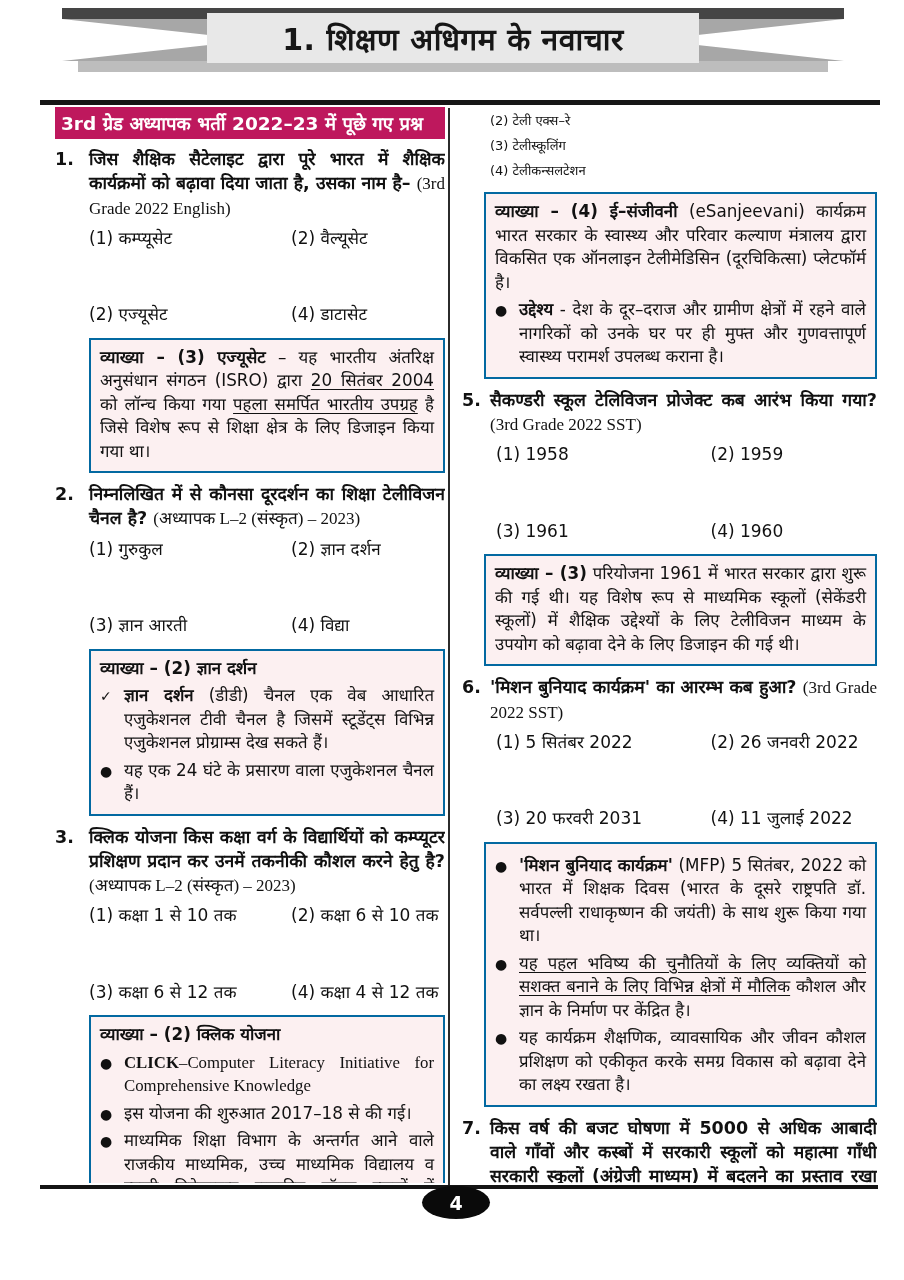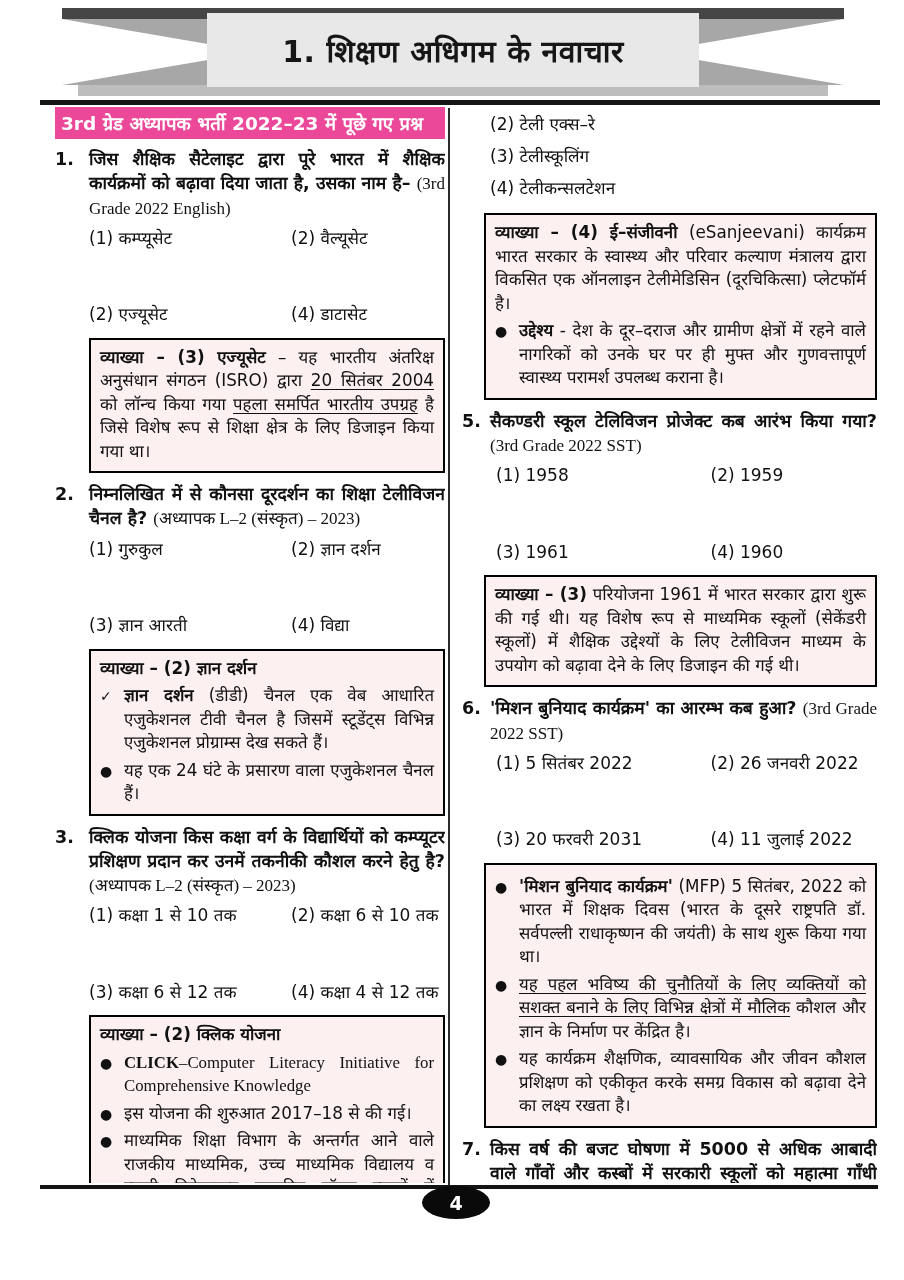--- a/index.html
+++ b/index.html
@@ -2,54 +2,54 @@
 <html><head>
 <meta charset="utf-8">
 <style>
   html,body{margin:0;padding:0;}
   body{
     width:904px;height:1280px;position:relative;background:#ffffff;
     font-family:"DejaVu Sans",sans-serif;color:#111;
     -webkit-font-smoothing:antialiased;overflow:hidden;
   }
   
-  .banner{position:absolute;left:62px;top:8px;width:782px;height:88px;}
+  .banner{position:absolute;left:62px;top:8px;width:782px;height:64px;}
   .banner-topbar{position:absolute;top:0;left:0;right:0;height:11px;background:#454545;}
   .banner-bottombar{position:absolute;bottom:0;left:2%;right:2%;height:11px;background:#bdbdbd;}
   .tail{position:absolute;top:11px;bottom:11px;background:#a7a7a7;}
   .tail-left{left:0;width:30%;clip-path:polygon(0 0,100% 0,100% 100%,0 100%,82% 50%);}
   .tail-right{right:0;width:30%;clip-path:polygon(0 0,100% 0,18% 50%,100% 100%,0 100%);}
   .banner-plate{
     position:absolute;left:18.5%;right:18.5%;top:5px;bottom:9px;background:#e8e8e8;
     display:flex;align-items:center;justify-content:center;z-index:2;
   }
   .banner-title{font-size:30px;font-weight:bold;color:#161616;letter-spacing:.5px;}
   .rule-top{position:absolute;left:40px;right:24px;top:100px;height:5px;background:#161616;}
   
   .divider{position:absolute;left:448px;top:108px;width:2px;height:1077px;background:#2b2b2b;}
   .col{position:absolute;top:107px;overflow:hidden;}
   .col-left{left:55px;width:390px;height:1076px;}
   .col-right{left:462px;width:415px;height:1076px;}
   .sec-header{
-    background:#ec4899;color:#fff;font-weight:bold;font-size:18.5px;
+    background:#be185d;color:#fff;font-weight:bold;font-size:18.5px;
     padding:3px 6px 4px;margin-bottom:8px;white-space:nowrap;
   }
   
   .q{display:flex;margin:7px 0 4px;}
   .q-no{font-weight:bold;flex:0 0 34px;font-size:17.5px;line-height:1.38;}
   .col-right .q-no{flex:0 0 28px;}
   .q-body{flex:1;font-size:17.5px;font-weight:bold;line-height:1.38;text-align:justify;}
   .ref{font-family:"Liberation Serif",serif;font-weight:normal;font-size:17px;}
   .opts{display:grid;grid-template-columns:1fr 1fr;margin:3px 0 4px 34px;font-size:17px;line-height:1.55;gap:48px;}
   .col-right .opts{}
-  .opts-1col{display:block;margin:2px 0 4px 28px;font-size:17px;line-height:1.75;}
+  .opts-1col{display:block;margin:2px 0 4px 28px;font-size:13px;line-height:1.75;}
   .opt{padding:1px 0;}
   
   .expl{
-    background:#fcf0f1;border:2px solid #000000;
+    background:#fcf0f1;border:2px solid #0369a1;
     margin:9px 0 9px 34px;padding:6px 9px 8px;font-size:16.8px;line-height:1.4;text-align:justify;
   }
   .col-right .expl{margin-left:22px;}
   .head{font-weight:bold;}
   .bullet{display:flex;margin-top:4px;}
   .bullet .m{flex:0 0 24px;font-size:14px;padding-top:3px;font-weight:bold;}
   .bullet .bt{flex:1;text-align:justify;}
   .b{font-weight:bold;}
   .u{text-decoration:underline;text-underline-offset:3px;}
   .en{font-family:"Liberation Serif",serif;}

